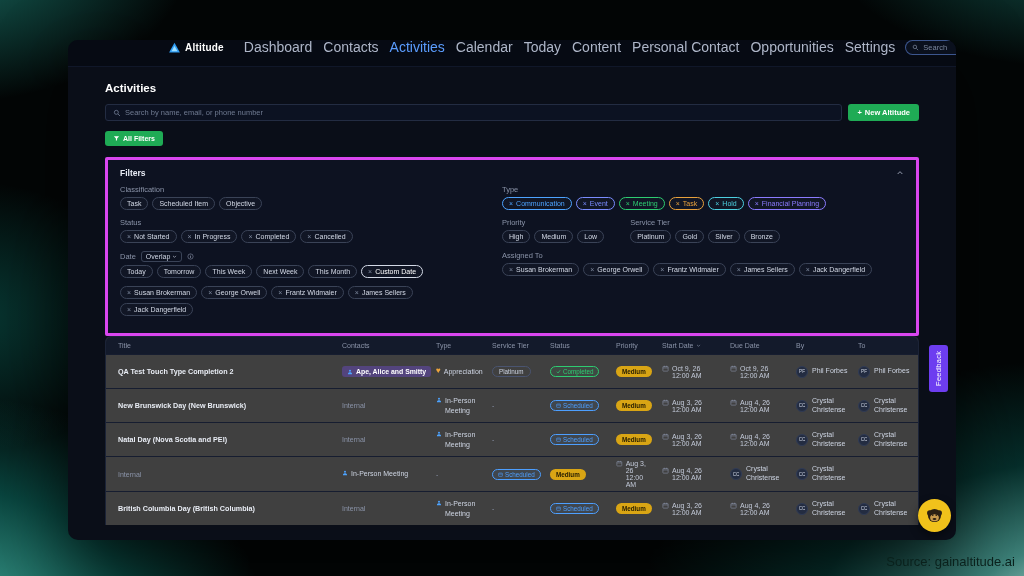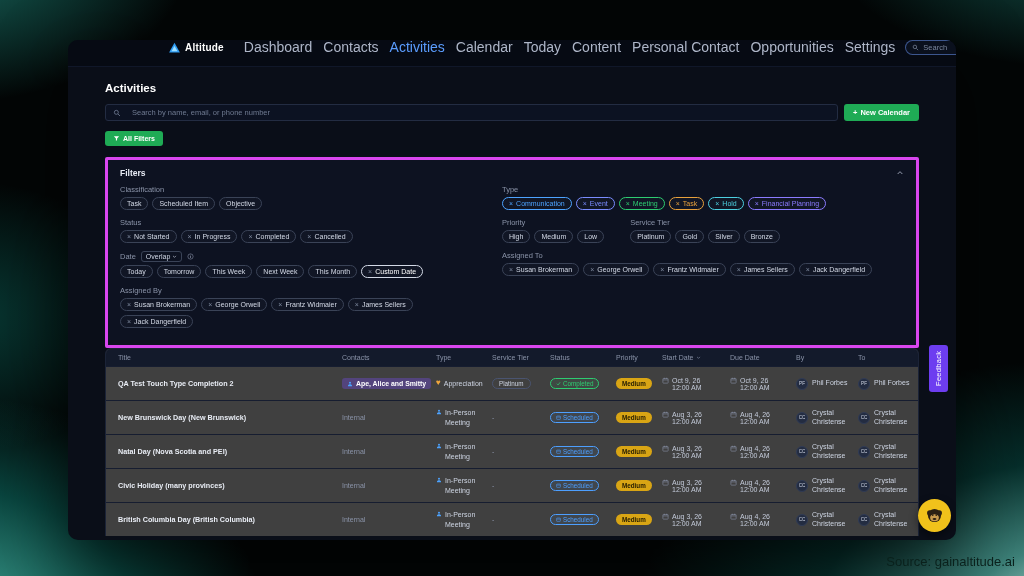--- a/index.html
+++ b/index.html
@@ -23,21 +23,21 @@
   .nav-right{margin-left:auto;display:flex;align-items:flex-end;}
   .topsearch{display:flex;align-items:center;gap:4px;width:118px;height:15px;border:1px solid rgba(109,158,255,.5);border-radius:9px;padding:0 6px;background:rgba(11,17,31,.9)}
   .topsearch input{flex:1;min-width:0;background:transparent;border:0;outline:0;color:#cfd6e4;font-size:7.5px}
   .topsearch input::placeholder{color:#7b869c}
   .icon-btn{display:flex;align-items:center;justify-content:center;cursor:pointer}
   .avatar{width:14px;height:14px;border-radius:50%;border:1px solid #33405c;background:radial-gradient(circle at 35% 28%,#eccfa6,#b07b4e 55%,#6e4226 90%);cursor:pointer}
   
   .content{padding:0 37px}
   .page-title{color:#fff;font-size:11.5px;font-weight:bold;margin:15px 0 10px}
   .search-row{display:flex;gap:6px;align-items:center}
-  .main-search{flex:1;display:flex;align-items:center;gap:11px;height:17px;border:1px solid #232c42;border-radius:3px;background:#0c1222;padding:0 7px}
+  .main-search{flex:1;display:flex;align-items:center;gap:4px;height:17px;border:1px solid #232c42;border-radius:3px;background:#0c1222;padding:0 7px}
   .main-search input{flex:1;background:transparent;border:0;outline:0;font-size:7.5px;color:#cfd6e4}
   .main-search input::placeholder{color:#6f7a91}
   .btn-green{display:inline-flex;align-items:center;gap:3px;background:#1fab55;color:#fff;font-size:7.5px;font-weight:bold;border:0;border-radius:3px;height:17px;padding:0 9px;cursor:pointer;white-space:nowrap}
   .all-filters{height:15px;margin-top:10px;padding:0 8px;font-size:7px}
   
   .filters-card{margin-top:11px;background:#0d1221;border:3px solid #d946ef;border-radius:2px;padding:8px 12px 9px}
   .filters-head{display:flex;justify-content:space-between;align-items:center}
   .filters-title{color:#e7ebf4;font-size:8.5px;font-weight:bold}
   .filters-grid{display:flex;margin-top:7px}
   .fcol-left{width:382px;flex:none;padding-right:14px}
@@ -153,21 +153,21 @@
       <div class="search-row">
         <div class="main-search">
           <svg width="8" height="8" viewBox="0 0 24 24">
             <circle cx="10" cy="10" r="6" fill="none" stroke="#6f7a91" stroke-width="2.5"></circle>
             <line x1="15" y1="15" x2="21" y2="21" stroke="#6f7a91" stroke-width="2.5"></line>
           </svg>
           <input placeholder="Search by name, email, or phone number" style="">
         </div>
         <button class="btn-green">
           <span>+</span>
-          <span>New Calendar</span>
+          <span>New Altitude</span>
         </button>
       </div>
 
       <button class="btn-green all-filters">
         <svg width="7" height="7" viewBox="0 0 24 24">
           <path d="M3 4h18l-7 8v6l-4 2v-8z" fill="#fff"></path>
         </svg>
         <span>All Filters</span>
       </button>
 
@@ -242,21 +242,20 @@
                     <span class="chip">Next Week</span>
                     <span class="chip">This Month</span>
                   </span>
                 <span class="chip selected">
                   <span class="x">×</span>
                   <span>Custom Date</span>
                 </span>
               </div>
             </div>
             <div class="fgroup">
-              <div class="fglabel">Assigned By</div>
               <div class="chips">
 
                   <span class="chip">
                     <span class="x">×</span>
                     <span>Susan Brokerman</span>
                   </span>
 
                   <span class="chip">
                     <span class="x">×</span>
                     <span>George Orwell</span>
@@ -580,21 +579,20 @@
                 <span class="av">CC</span>
                 <span class="pname">Crystal Christense</span>
               </div>
               <div class="c-person">
                 <span class="av">CC</span>
                 <span class="pname">Crystal Christense</span>
               </div>
             </div>
 
             <div class="trow">
-              <div class="c-title">Civic Holiday (many provinces)</div>
               <div class="muted">Internal</div>
               <div class="c-type">
                 <svg width="6" height="6" viewBox="0 0 24 24" style="flex:none;margin-top:1px">
                   <path d="M12 11a4 4 0 1 0-4-4 4 4 0 0 0 4 4zm0 2c-4.4 0-8 2.2-8 5.5V21h16v-2.5c0-3.3-3.6-5.5-8-5.5z" fill="#4da3ff"></path>
                 </svg>
                 <span class="tlabel">In-Person Meeting</span>
               </div>
               <div class="muted">-</div>
               <div>
                 <span class="badge badge-blue">

